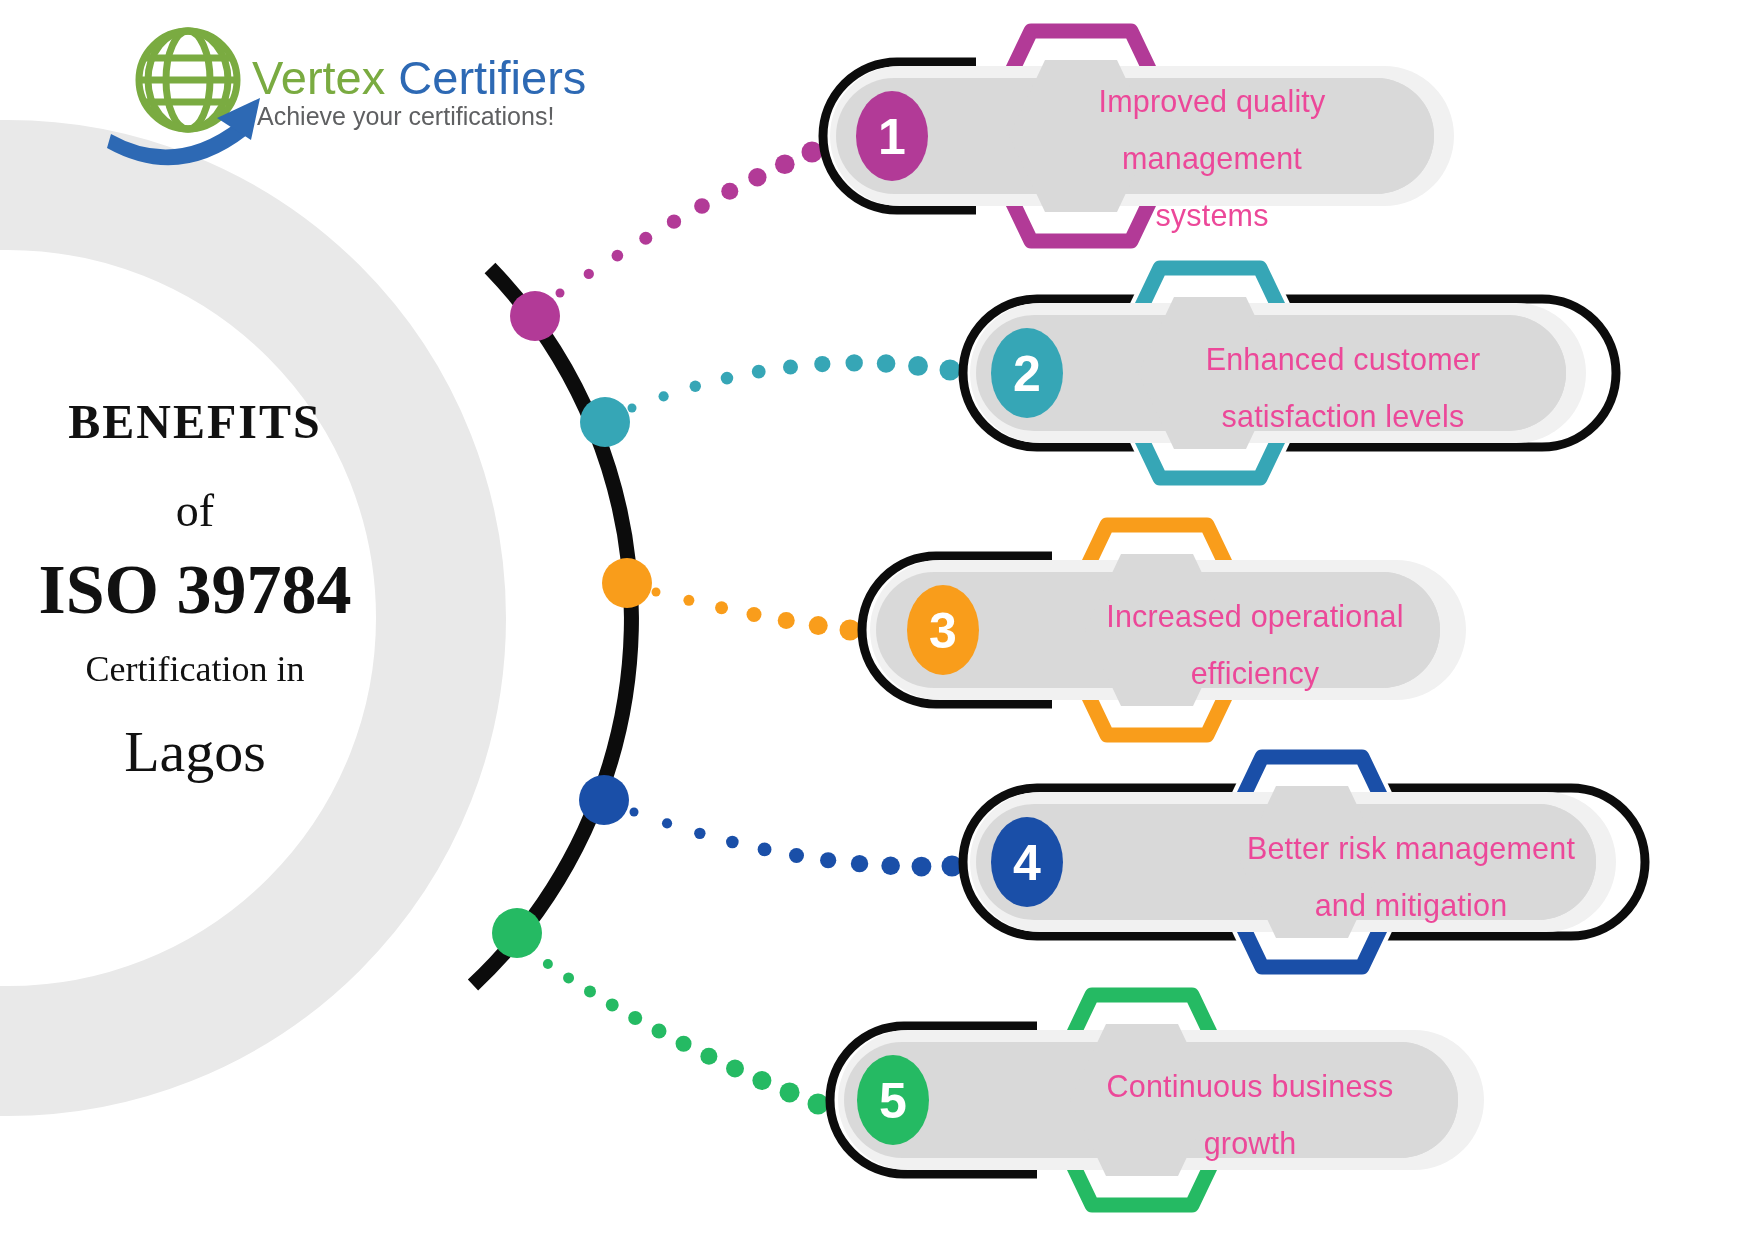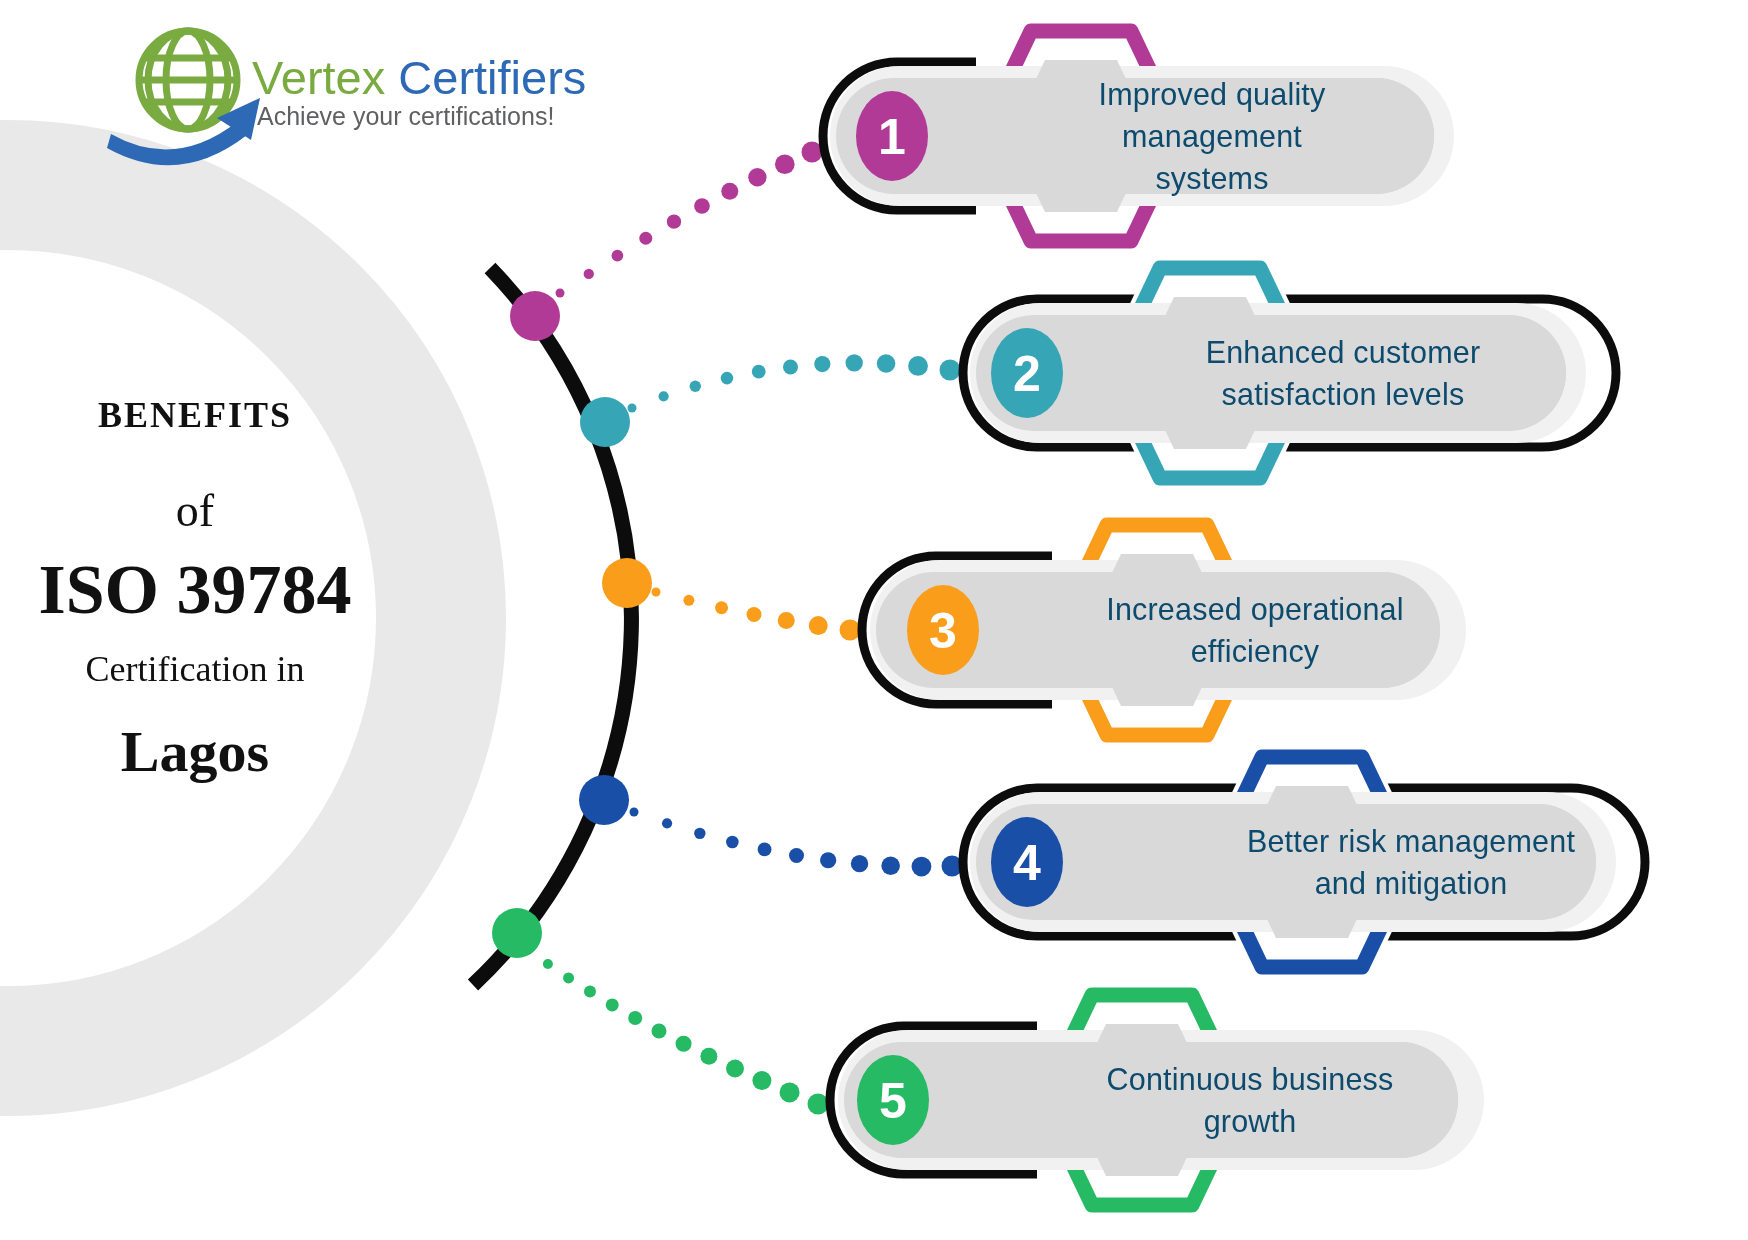--- a/index.html
+++ b/index.html
@@ -7,40 +7,40 @@
     width:1748px;height:1240px;position:relative;overflow:hidden;
     background:#ffffff;font-family:"Liberation Sans",sans-serif;
   }
   svg{position:absolute;overflow:visible;}
   
   .title-line{
     position:absolute;left:195px;transform:translateX(-50%);
     font-family:"Liberation Serif","DejaVu Serif",serif;color:#111111;
     white-space:nowrap;text-align:center;
   }
-  .t-benefits{top:394px;font-size:36px;font-weight:bold;letter-spacing:2px;text-align:center;}
+  .t-benefits{top:394px;font-size:48px;font-weight:bold;letter-spacing:2px;text-align:center;}
   .t-of{top:484px;font-size:46px;}
   .t-standard{top:550px;font-size:70px;font-weight:bold;}
   .t-cert{top:648px;font-size:36px;}
-  .t-city{top:718px;font-size:58px;font-weight:bold;}
+  .t-city{top:718px;font-size:58px;font-weight:normal;}
   
   .brand{
     position:absolute;left:252px;top:50px;font-size:47px;font-weight:normal;
     letter-spacing:0px;white-space:nowrap;
   }
   .brand .b1{color:#7aab41;}
   .brand .b2{color:#2d69b4;}
   .tagline{
     position:absolute;left:257px;top:102px;font-size:25px;color:#5f6062;
     white-space:nowrap;
   }
   
   .row-label{
     position:absolute;width:480px;text-align:center;
-    font-size:30.5px;line-height:42px;color:#0c4a6e;
+    font-size:30.5px;line-height:57px;color:#ec4899;
     white-space:pre-line;letter-spacing:0.2px;
   }
   .blk{fill:none;stroke:#0c0c0c;stroke-width:9;}
   .hex-outline{fill:none;stroke-width:15;stroke-linejoin:round;}
   .badge-num{
     font-family:"Liberation Sans",sans-serif;font-weight:bold;font-size:50px;
     fill:#ffffff;text-anchor:middle;
   }
 </style>
 </head>

